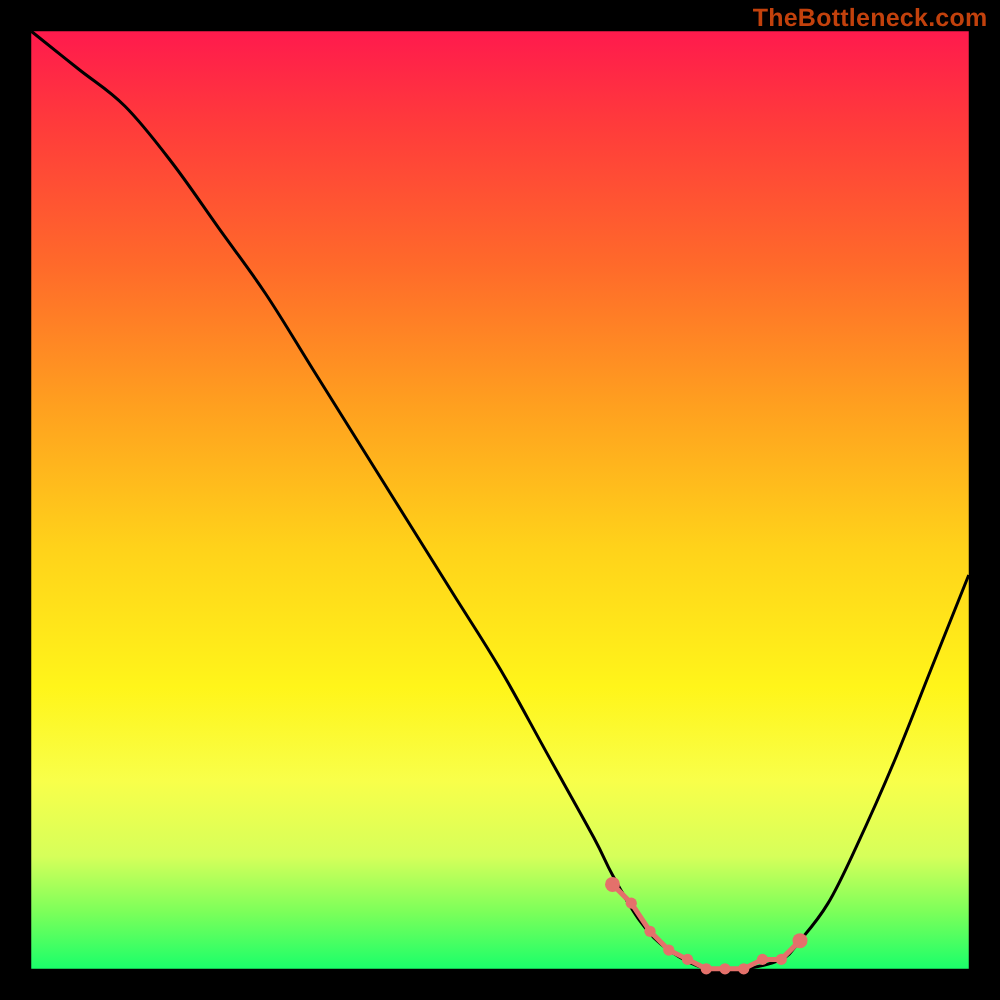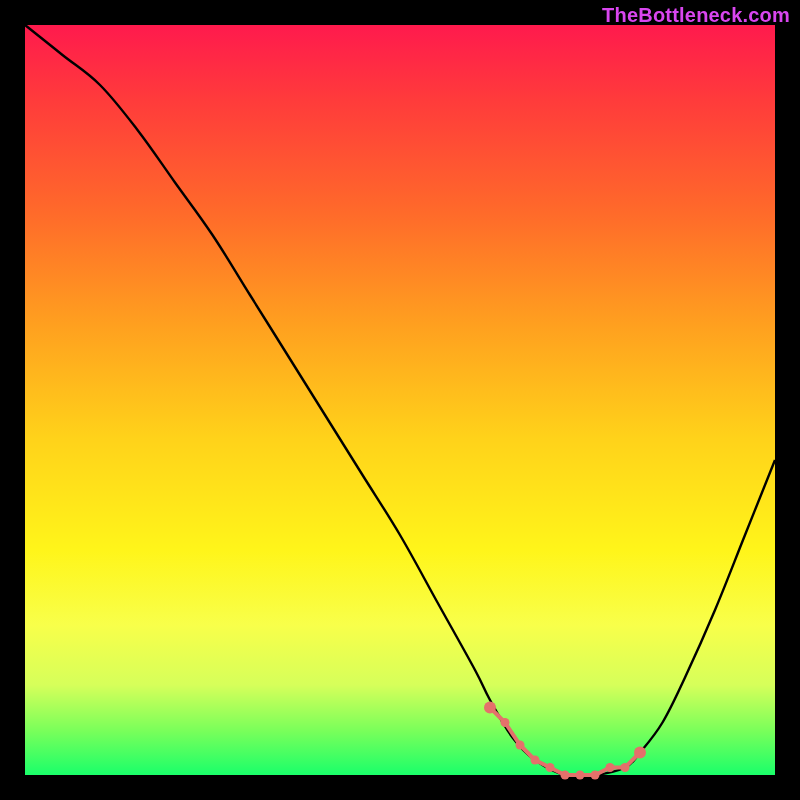--- a/index.html
+++ b/index.html
@@ -38,21 +38,21 @@
       #1aff6a 100%
     );
   }
   .watermark {
     position: absolute;
     top: 4px;
     right: 10px;
     font-family: Arial, Helvetica, sans-serif;
     font-size: 20px;
     font-weight: bold;
-    color: #d946ef;
+    color: #c2410c;
     letter-spacing: 0.2px;
   }
   svg.curve {
     position: absolute;
     left: 0;
     top: 0;
     width: 750px;
     height: 750px;
     overflow: visible;
   }

